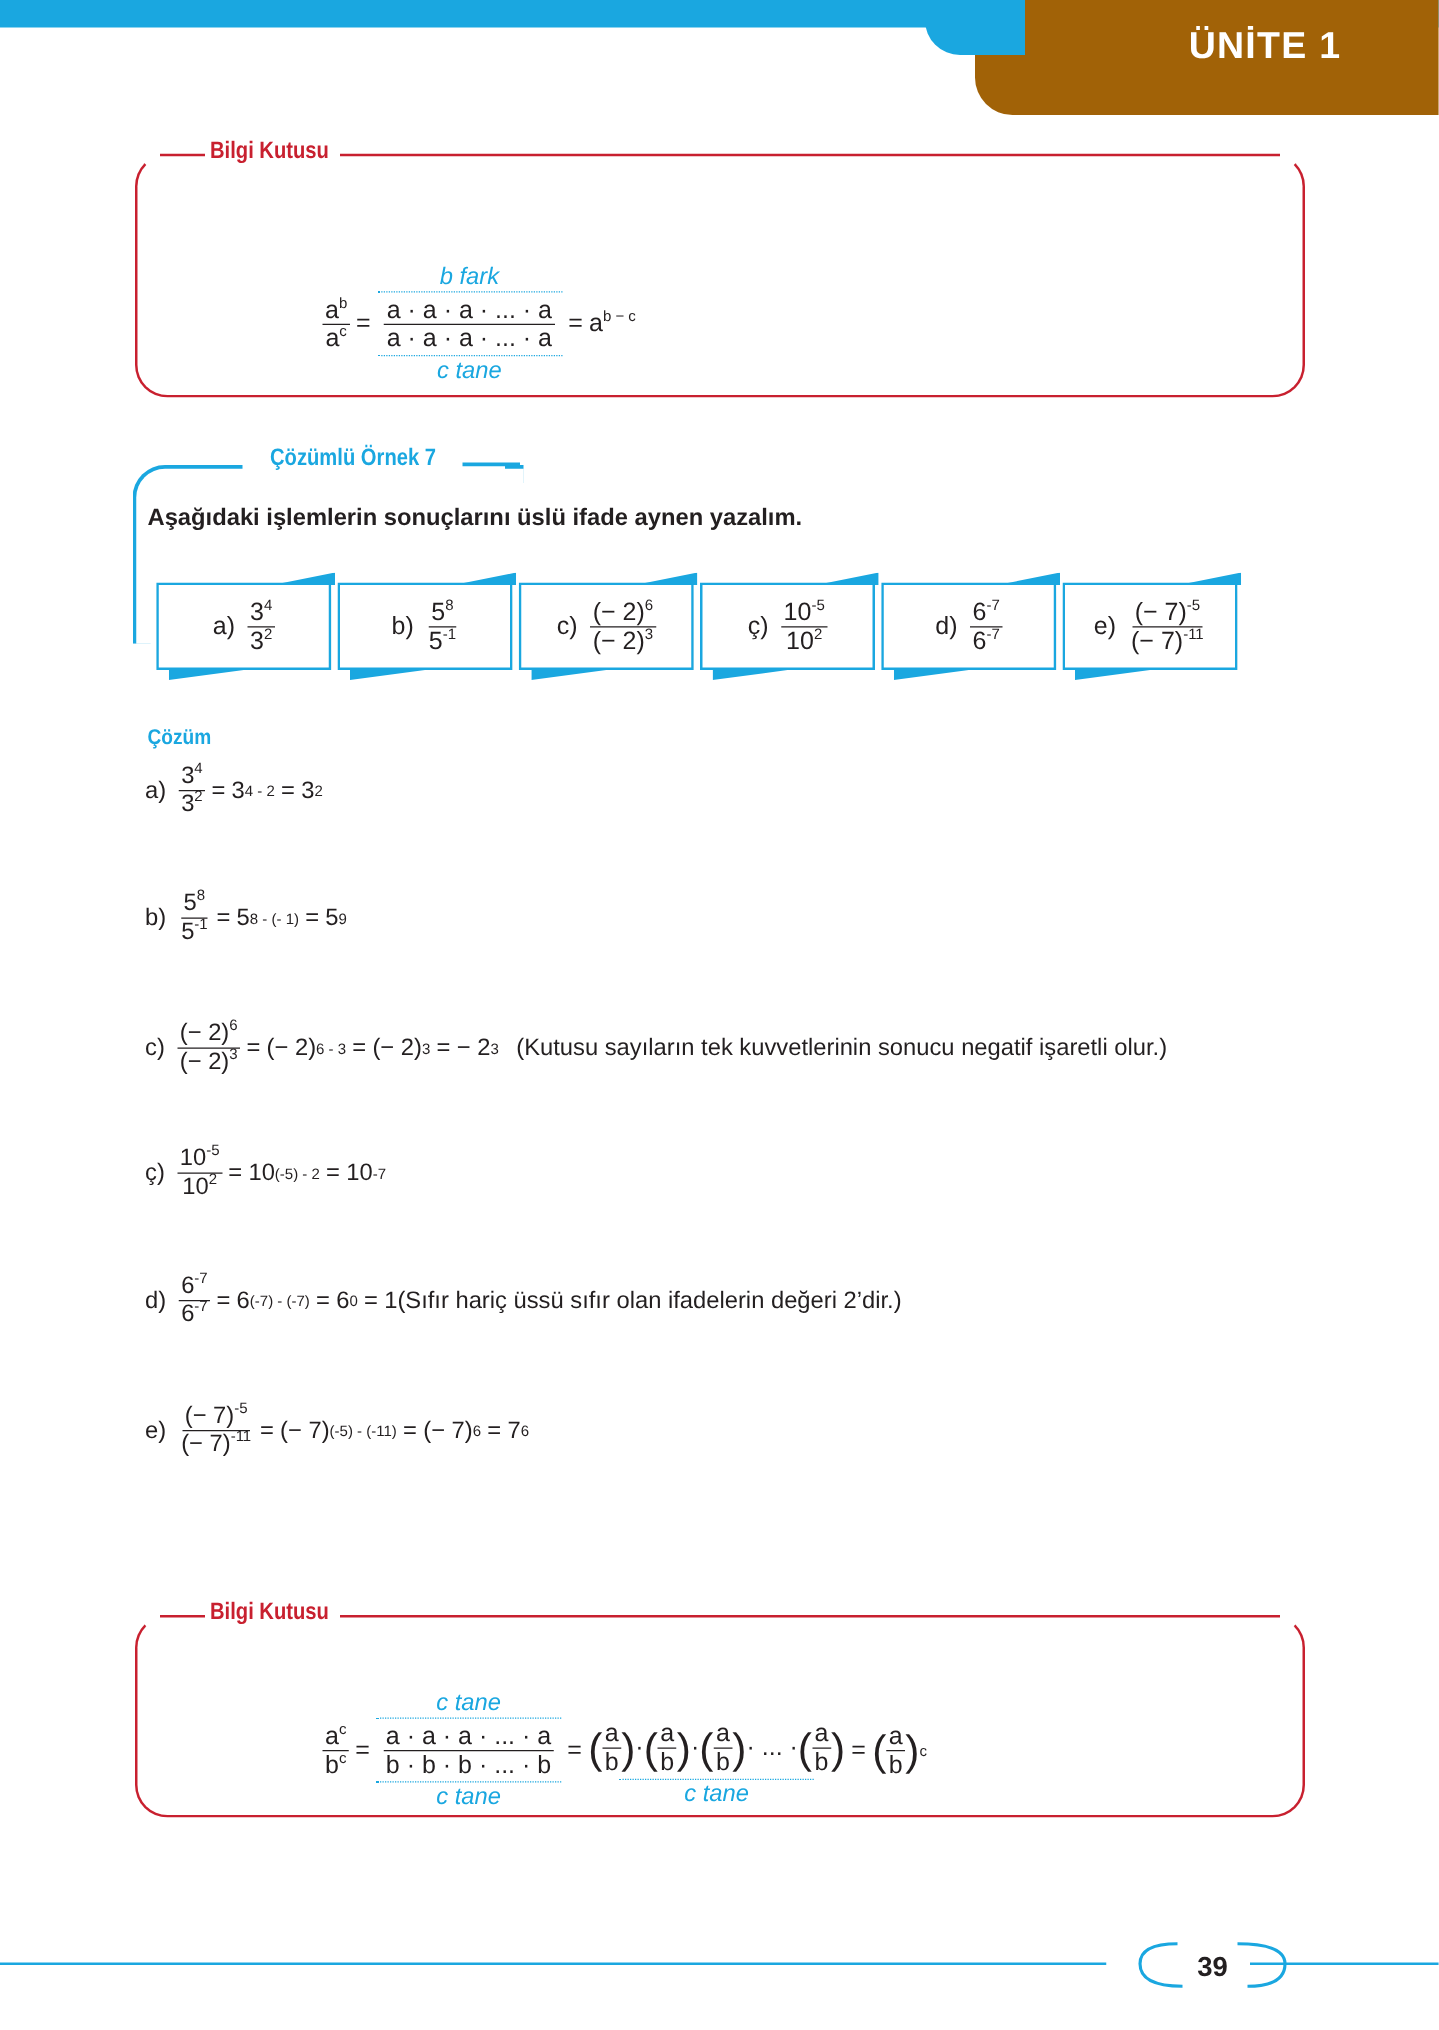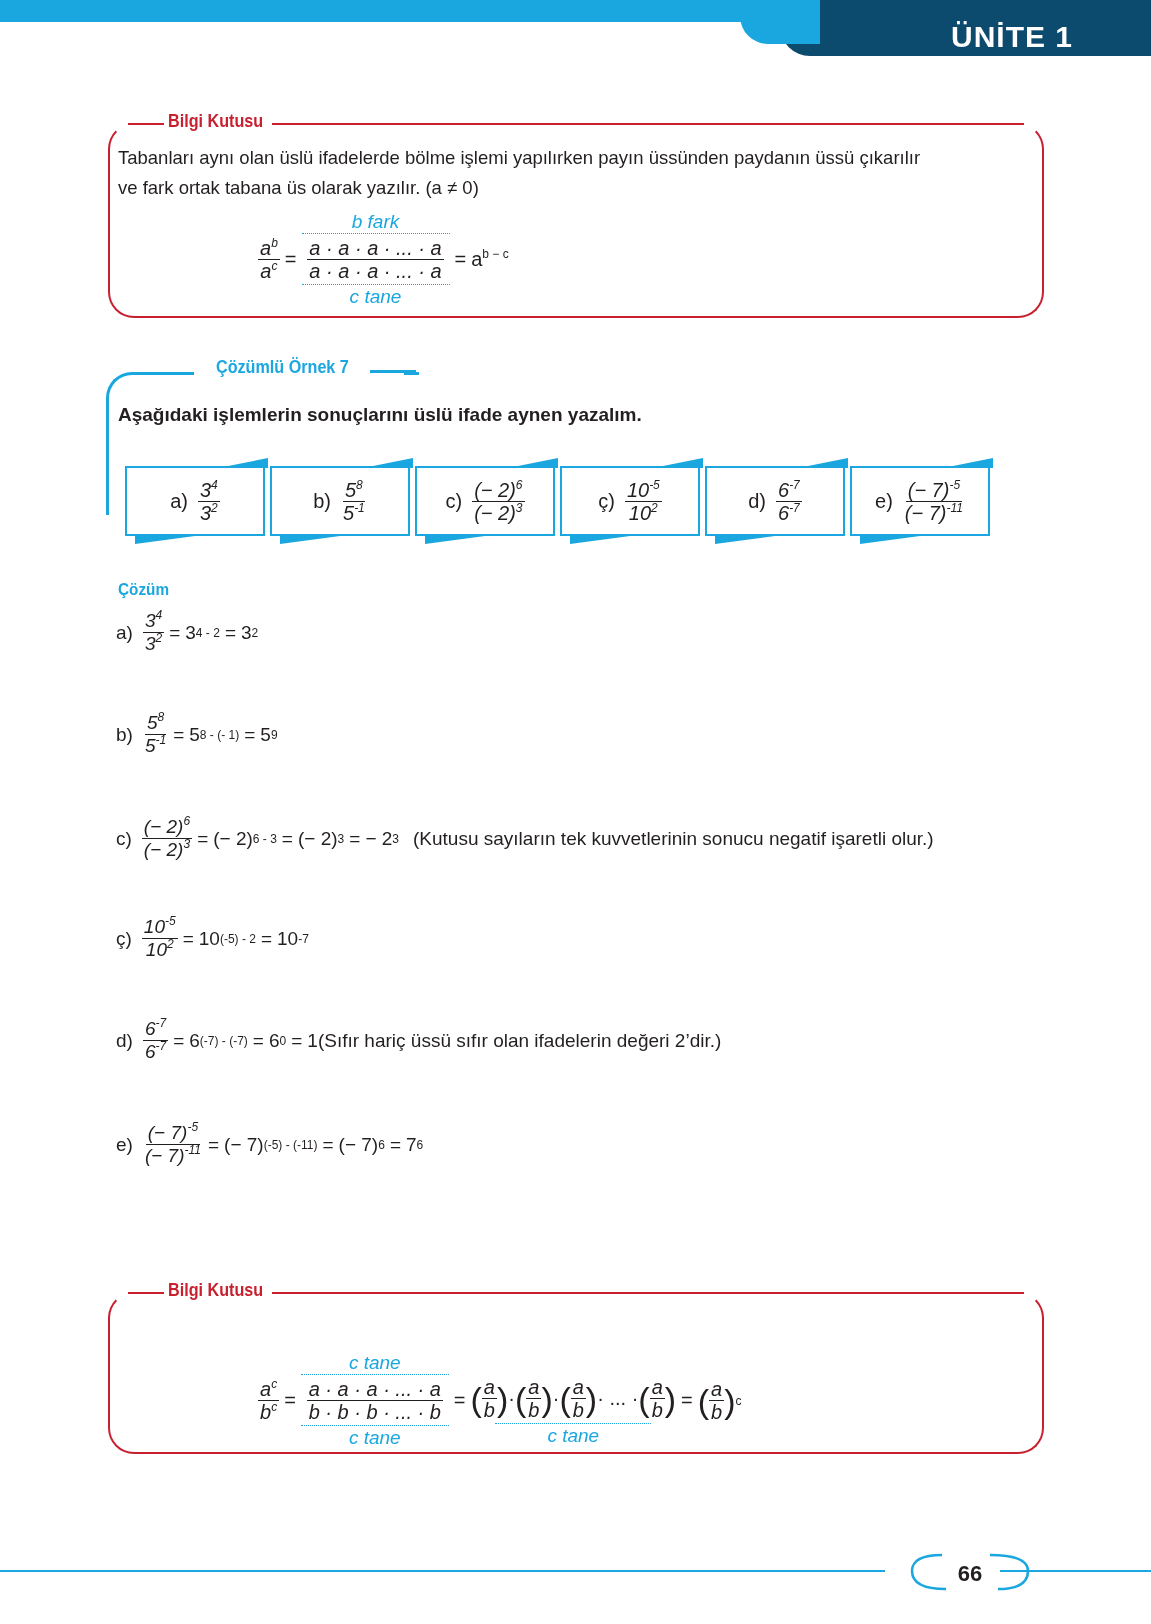--- a/index.html
+++ b/index.html
@@ -1,33 +1,33 @@
 <!DOCTYPE html>
 <html><head>
 <meta charset="utf-8">
 <style>
   html, body { margin:0; padding:0; }
   body { width:1151px; height:1624px; position:relative; background:#ffffff; overflow:hidden;
          font-family:"Liberation Sans", sans-serif; color:#231f20; }
   .topbar { position:absolute; left:0; top:0; width:1151px; height:22px; background:#1aa7e0; }
-  .unit-tab { position:absolute; left:780px; top:0; width:371px; height:56px; background:#0c4a6e;
+  .unit-tab { position:absolute; left:780px; top:0; width:371px; height:92px; background:#a16207;
               border-bottom-left-radius:30px; }
   .unit-tab::before { content:""; position:absolute; left:-40px; top:0; width:80px; height:44px;
               background:#1aa7e0; border-bottom-left-radius:28px; }
   .unit-label { position:absolute; right:78px; top:20px; color:#fff; font-weight:bold; font-size:30px; letter-spacing:1px; }
 
   .info-box { position:absolute; left:108px; width:936px; border:2.5px solid #c8202f; border-radius:26px;
               border-top-color:transparent; box-sizing:border-box; }
   .info-box .top-line { position:absolute; top:-2.5px; height:2.5px; background:#c8202f; }
   .info-title { position:absolute; top:-15px; left:58px; color:#c8202f; font-weight:bold; font-size:19px;
                 font-family:"Liberation Sans", sans-serif; transform:scaleX(0.85); transform-origin:left; }
   .info-text { position:absolute; left:8px; font-size:18.5px; line-height:30px; color:#231f20; }
 
   .math { position:absolute; font-size:20px; color:#231f20; }
-  .frac { display:inline-flex; flex-direction:column; align-items:center; vertical-align:middle;font-style:italic; }
+  .frac { display:inline-flex; flex-direction:column; align-items:center; vertical-align:middle; }
   .frac .num { border-bottom:1.5px solid #231f20; padding:0 2px; line-height:22px; }
   .frac .den { line-height:22px; padding:0 2px; }
   sup { font-size:12px; vertical-align:8px; line-height:0; }
   .eq { margin:0 5px; }
   .blue-italic { color:#1aa7e0; font-style:italic; font-size:19px; }
   .dotline { border-top:1.5px dotted #1aa7e0; }
 
   .example-frame { position:absolute; left:106px; top:372px; width:310px; height:140px;
                    border-left:3px solid #1aa7e0; border-top:3px solid #1aa7e0; border-top-left-radius:26px; }
   .example-frame .mask { position:absolute; left:85px; top:-8px; width:210px; height:14px; background:#fff; }
@@ -62,24 +62,20 @@
 
 <div class="topbar"></div>
 <div class="unit-tab">
   <span class="unit-label">ÜNİTE 1</span>
 </div>
 
 <div class="info-box" style="top:123px;height:195px;">
   <div class="top-line" style="left:18px;width:36px;"></div>
   <div class="top-line" style="left:162px;right:18px;"></div>
   <span class="info-title">Bilgi Kutusu</span>
-  <div class="info-text" style="top:18px;">
-    <div>Tabanları aynı olan üslü ifadelerde bölme işlemi yapılırken payın üssünden paydanın üssü çıkarılır</div>
-    <div>ve fark ortak tabana üs olarak yazılır. (a ≠ 0)</div>
-  </div>
   <div class="math" style="left:148px;top:86px;">
     <div style="display:flex;align-items:center;">
       <span class="frac">
         <span class="num"><span>a</span><sup>b</sup></span>
         <span class="den"><span>a</span><sup>c</sup></span>
       </span>
       <span class="eq">=</span>
       <span style="display:flex;flex-direction:column;align-items:center;">
         <span class="blue-italic">b fark</span>
         <span class="dotline" style="width:148px;height:3px;"></span>
@@ -347,14 +343,14 @@
   </div>
 </div>
 
 <div class="footer-line" style="left:0;width:885px;"></div>
 <div class="footer-line" style="left:1000px;width:151px;"></div>
 <div class="page-badge">
   <svg width="120" height="40" viewBox="0 0 120 40" style="position:absolute;left:0;top:0;">
     <path d="M 32 2 Q 2 2 2 18 Q 2 36 36 36" stroke="#1aa7e0" stroke-width="2.5" fill="none"></path>
     <path d="M 88 36 Q 118 36 118 18 Q 118 2 80 2" stroke="#1aa7e0" stroke-width="2.5" fill="none"></path>
   </svg>
-  <span class="page-num">66</span>
+  <span class="page-num">39</span>
 </div>
 
 </body></html>

